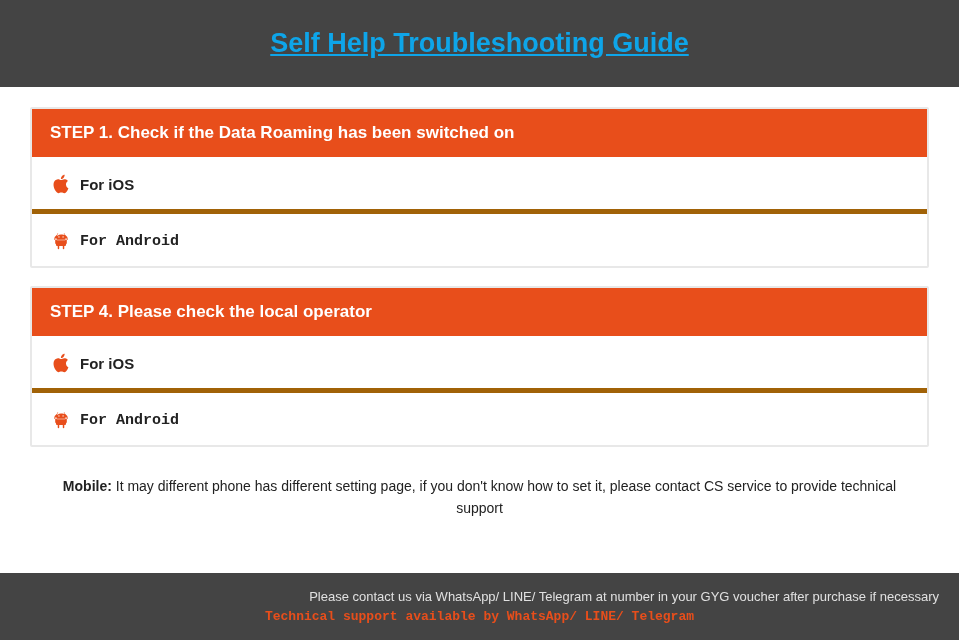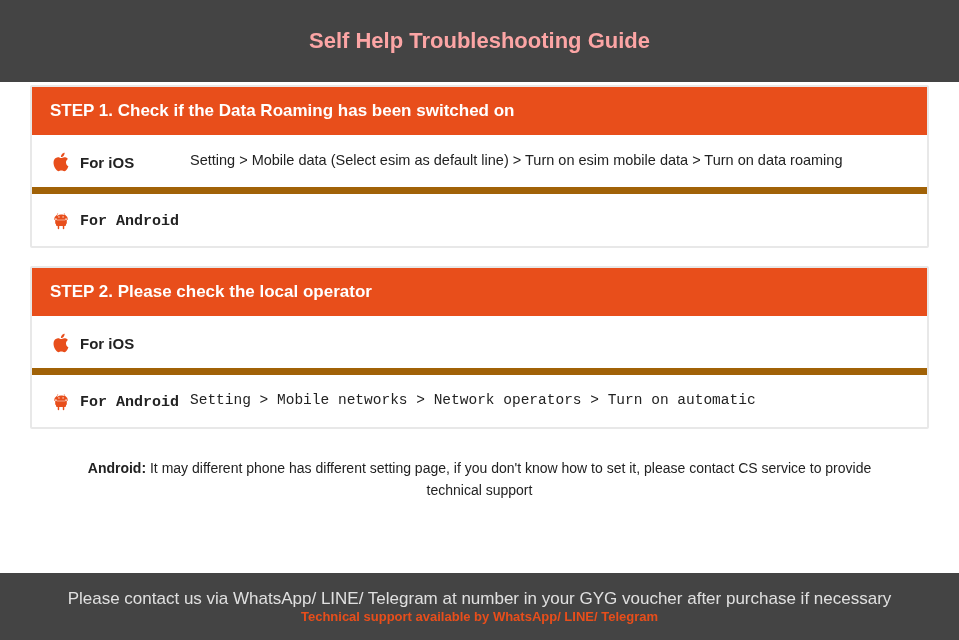--- a/index.html
+++ b/index.html
@@ -12,29 +12,30 @@
       flex-direction: column;
     }
 
     
     .header {
       background: #444444;
       padding: 28px 20px;
       text-align: center;
     }
     .header h1 {
-      color: #fca5a5;
-      font-size: 22px;
-      font-weight: bold;
+      color: #0ea5e9;
+      font-size: 27px;
+      font-weight: bold;
+      text-decoration: underline;
     }
 
     
     .main-content {
       flex: 1;
-      padding: 3px 30px;
+      padding: 20px 30px;
       background: #fff;
     }
 
     
     .step-card {
       border: 2px solid #e8e8e8;
       margin-bottom: 18px;
       border-radius: 2px;
       overflow: hidden;
     }
@@ -51,21 +52,21 @@
 
     .step-body {
       background: #fff;
       padding: 0;
     }
 
     .platform-row {
       display: flex;
       align-items: flex-start;
       padding: 14px 18px;
-      border-bottom: 7px solid #a16207;
+      border-bottom: 5px solid #a16207;
     }
     .platform-row:last-child {
       border-bottom: none;
       font-family: Liberation Mono, monospace;
     }
 
     .platform-label {
       display: flex;
       align-items: center;
       min-width: 140px;
@@ -115,26 +116,29 @@
     }
 
     
     .footer {
       background: #444444;
       padding: 16px 20px;
       text-align: center;
     }
     .footer-main {
       color: #e0e0e0;
-      font-size: 17px;
+      font-size: 13px;
+      margin-bottom: 5px;
+      text-align: right;
     }
     .footer-support {
       color: #e84e1b;
       font-size: 13px;
       font-weight: bold;
+      font-family: Liberation Mono, monospace;
     }
   </style>
 </head>
 <body>
 
 <div class="header">
   <h1>Self Help Troubleshooting Guide</h1>
 </div>
 
 <div class="main-content">
@@ -145,66 +149,64 @@
     </div>
     <div class="step-body">
 
       <div class="platform-row">
         <div class="platform-label">
           <svg class="platform-icon" viewBox="0 0 24 24" xmlns="http://www.w3.org/2000/svg">
             <path class="apple-icon" d="M18.71 19.5c-.83 1.24-1.71 2.45-3.05 2.47-1.34.03-1.77-.79-3.29-.79-1.53 0-2 .77-3.27.82-1.31.05-2.3-1.32-3.14-2.53C4.25 17 2.94 12.45 4.7 9.39c.87-1.52 2.43-2.48 4.12-2.51 1.28-.02 2.5.87 3.29.87.78 0 2.26-1.07 3.8-.91.65.03 2.47.26 3.64 1.98-.09.06-2.17 1.28-2.15 3.81.03 3.02 2.65 4.03 2.68 4.04-.03.07-.42 1.44-1.38 2.83M13 3.5c.73-.83 1.94-1.46 2.94-1.5.13 1.17-.34 2.35-1.04 3.19-.69.85-1.83 1.51-2.95 1.42-.15-1.15.41-2.35 1.05-3.11z"></path>
           </svg>
           <span>For iOS</span>
         </div>
-        <div class="platform-desc">Setting &gt; Mobile data (Select esim as default line) &gt; Turn on esim mobile data &gt; Turn on data roaming</div>
       </div>
 
       <div class="platform-row">
         <div class="platform-label">
           <svg class="platform-icon" viewBox="0 0 24 24" xmlns="http://www.w3.org/2000/svg">
             <path class="android-icon" d="M17.523 15.341c-.446 0-.808-.362-.808-.808V9.808c0-.446.362-.808.808-.808s.808.362.808.808v4.725c0 .446-.362.808-.808.808zm-11.046 0c-.446 0-.808-.362-.808-.808V9.808c0-.446.362-.808.808-.808s.808.362.808.808v4.725c0 .446-.362.808-.808.808zm1.485-9.875l1.012-1.854a.21.21 0 00-.077-.286.21.21 0 00-.286.077L7.58 5.27A6.608 6.608 0 004.5 10.5h15a6.608 6.608 0 00-3.08-5.23l-1.031-1.887a.21.21 0 00-.286-.077.21.21 0 00-.077.286l1.012 1.854A6.58 6.58 0 0012 4.962a6.58 6.58 0 00-4.038 1.504zM9.75 8.25a.75.75 0 110-1.5.75.75 0 010 1.5zm4.5 0a.75.75 0 110-1.5.75.75 0 010 1.5zM6.477 16.159V11.25h11.046v4.909a1.34 1.34 0 01-1.34 1.34h-.614v2.693c0 .446-.362.808-.808.808s-.808-.362-.808-.808V17.5H10.047v2.693c0 .446-.362.808-.808.808s-.808-.362-.808-.808V17.5h-.614a1.34 1.34 0 01-1.34-1.341z"></path>
           </svg>
           <span>For Android</span>
         </div>
       </div>
 
     </div>
   </div>
 
   <div class="step-card">
     <div class="step-header">
-      <h2>STEP 2.  Please check the local operator</h2>
+      <h2>STEP 4.  Please check the local operator</h2>
     </div>
     <div class="step-body">
 
       <div class="platform-row">
         <div class="platform-label">
           <svg class="platform-icon" viewBox="0 0 24 24" xmlns="http://www.w3.org/2000/svg">
             <path class="apple-icon" d="M18.71 19.5c-.83 1.24-1.71 2.45-3.05 2.47-1.34.03-1.77-.79-3.29-.79-1.53 0-2 .77-3.27.82-1.31.05-2.3-1.32-3.14-2.53C4.25 17 2.94 12.45 4.7 9.39c.87-1.52 2.43-2.48 4.12-2.51 1.28-.02 2.5.87 3.29.87.78 0 2.26-1.07 3.8-.91.65.03 2.47.26 3.64 1.98-.09.06-2.17 1.28-2.15 3.81.03 3.02 2.65 4.03 2.68 4.04-.03.07-.42 1.44-1.38 2.83M13 3.5c.73-.83 1.94-1.46 2.94-1.5.13 1.17-.34 2.35-1.04 3.19-.69.85-1.83 1.51-2.95 1.42-.15-1.15.41-2.35 1.05-3.11z"></path>
           </svg>
           <span>For iOS</span>
         </div>
       </div>
 
       <div class="platform-row">
         <div class="platform-label">
           <svg class="platform-icon" viewBox="0 0 24 24" xmlns="http://www.w3.org/2000/svg">
             <path class="android-icon" d="M17.523 15.341c-.446 0-.808-.362-.808-.808V9.808c0-.446.362-.808.808-.808s.808.362.808.808v4.725c0 .446-.362.808-.808.808zm-11.046 0c-.446 0-.808-.362-.808-.808V9.808c0-.446.362-.808.808-.808s.808.362.808.808v4.725c0 .446-.362.808-.808.808zm1.485-9.875l1.012-1.854a.21.21 0 00-.077-.286.21.21 0 00-.286.077L7.58 5.27A6.608 6.608 0 004.5 10.5h15a6.608 6.608 0 00-3.08-5.23l-1.031-1.887a.21.21 0 00-.286-.077.21.21 0 00-.077.286l1.012 1.854A6.58 6.58 0 0012 4.962a6.58 6.58 0 00-4.038 1.504zM9.75 8.25a.75.75 0 110-1.5.75.75 0 010 1.5zm4.5 0a.75.75 0 110-1.5.75.75 0 010 1.5zM6.477 16.159V11.25h11.046v4.909a1.34 1.34 0 01-1.34 1.34h-.614v2.693c0 .446-.362.808-.808.808s-.808-.362-.808-.808V17.5H10.047v2.693c0 .446-.362.808-.808.808s-.808-.362-.808-.808V17.5h-.614a1.34 1.34 0 01-1.34-1.341z"></path>
           </svg>
           <span>For Android</span>
         </div>
-        <div class="platform-desc">Setting &gt; Mobile networks &gt; Network operators &gt; Turn on automatic</div>
       </div>
 
     </div>
   </div>
 
   <div class="remark-section">
     <p class="remark-text">
-      <strong>Android:</strong><span> It may different phone has different setting page, if you don't know how to set it,  please contact CS service to provide technical support</span>
+      <strong>Mobile:</strong><span> It may different phone has different setting page, if you don't know how to set it,  please contact CS service to provide technical support</span>
     </p>
   </div>
 
 </div>
 
 <div class="footer">
   <div class="footer-main">Please contact us via WhatsApp/ LINE/ Telegram at number in your GYG voucher after purchase if necessary</div>
   <div class="footer-support">Technical support available by WhatsApp/ LINE/ Telegram</div>
 </div>
 

